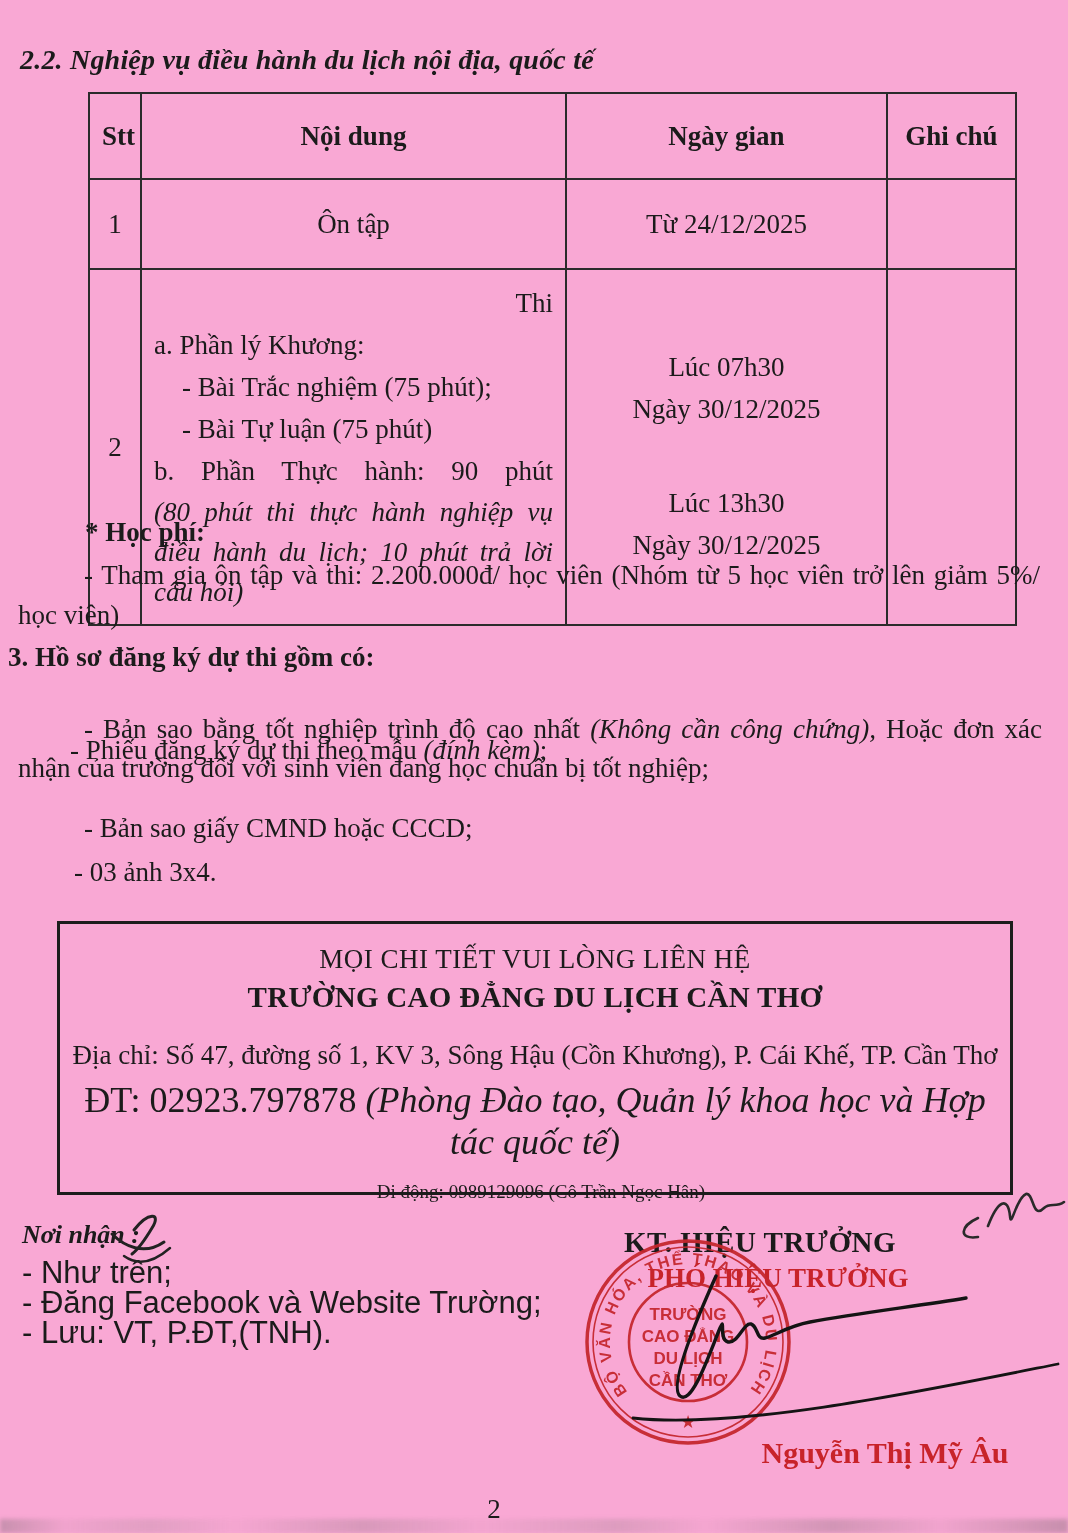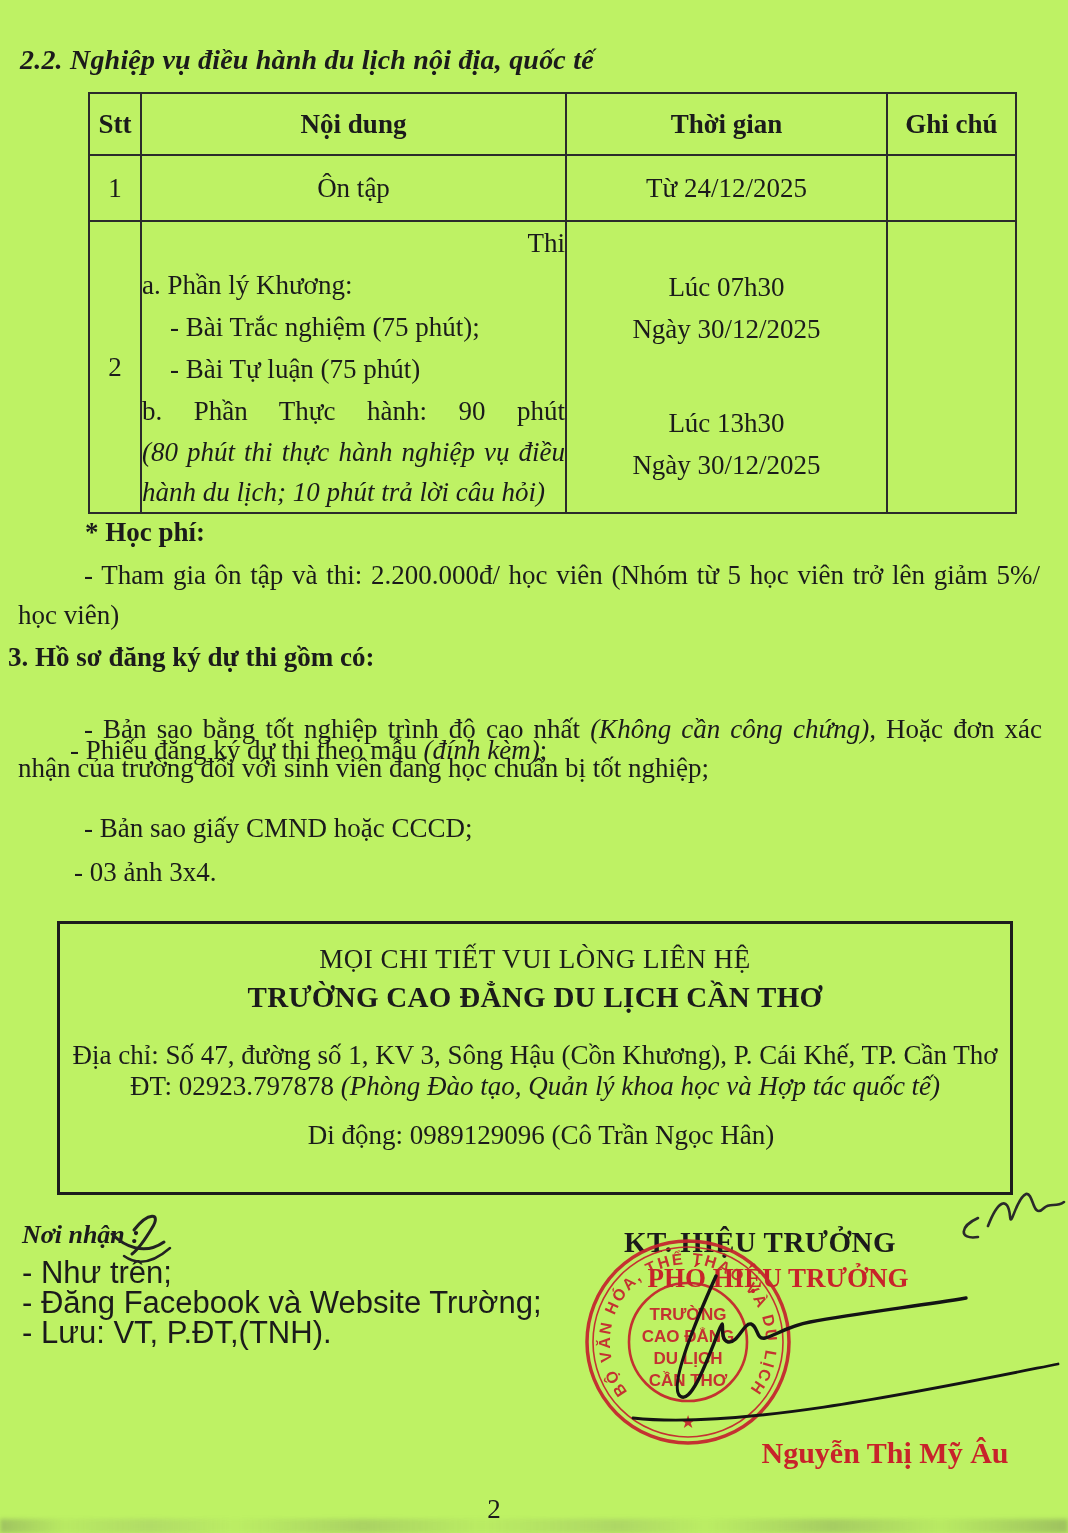--- a/index.html
+++ b/index.html
@@ -1,36 +1,36 @@
 <!DOCTYPE html>
 <html><head>
 <meta charset="utf-8">
 <style>
   html,body{margin:0;padding:0;background:#e8e8e6;}
   .page{
     position:relative;
     width:1068px;height:1533px;
     margin:0 auto;
-    background:#bef264;
+    background:#f9a8d4;
     font-family:"Liberation Serif","DejaVu Serif",serif;
     color:#1b1b1b;
     overflow:hidden;
   }
   
   .doc-title{
     position:absolute;left:20px;top:44px;width:700px;
     font-size:28px;font-weight:bold;font-style:italic;letter-spacing:.2px;
   }
   
   .sched{
     position:absolute;left:88px;top:92px;width:927px;
     border-collapse:collapse;table-layout:fixed;
     font-size:27px;
   }
-  .sched td,.sched th{border:2px solid #2b2b2b;vertical-align:middle;padding:0;}
+  .sched td,.sched th{border:2px solid #2b2b2b;vertical-align:middle;padding:12px;}
   .sched th{font-weight:bold;height:60px;}
   .row-1 td{height:64px;text-align:center;}
   .row-2 td{height:284px;}
   .cell-center{text-align:center;}
   .content-cell{padding:4px 14px 8px 14px;vertical-align:top;}
   .content-line{line-height:42px;}
   .line-thi{text-align:right;}
   .line-justify{text-align:justify;text-align-last:justify;}
   .line-note{font-style:italic;text-align:justify;line-height:40px;}
   .time-cell{vertical-align:top;text-align:center;}
@@ -48,22 +48,22 @@
   .sec3-item3{left:18px;top:808px;width:1022px;text-indent:66px;}
   .sec3-item4{left:18px;top:852px;width:1022px;text-indent:56px;}
   
   .contact-box{
     position:absolute;left:57px;top:921px;width:950px;height:268px;
     border:3px solid #1d1d1d;text-align:center;
   }
   .contact-line1{margin-top:20px;font-size:27px;letter-spacing:.5px;text-align:center;}
   .contact-line2{margin-top:6px;font-size:29px;font-weight:bold;letter-spacing:.3px;}
   .contact-address{margin-top:26px;font-size:27px;}
-  .contact-phone{font-size:27px;}
-  .contact-mobile{margin-top:18px;font-size:27px;padding-left:12px;}
+  .contact-phone{margin-top:8px;font-size:36px;}
+  .contact-mobile{margin-top:18px;font-size:19px;padding-left:12px;}
   
   .recip-head{position:absolute;left:22px;top:1220px;font-size:26px;font-weight:bold;font-style:italic;}
   .recip-list{position:absolute;left:22px;top:1258px;font-size:31px;line-height:30px;
     font-family:Liberation Sans, sans-serif;}
   .sig-title-black{position:absolute;left:610px;top:1226px;width:300px;text-align:center;
     font-size:29px;font-weight:bold;letter-spacing:.5px;}
   .sig-title-red{position:absolute;left:628px;top:1263px;width:300px;text-align:center;
     font-size:27px;font-weight:bold;}
   .sig-name{position:absolute;left:700px;top:1436px;width:370px;text-align:center;
     font-size:30px;font-weight:bold;}
@@ -95,21 +95,21 @@
     <colgroup>
       <col style="width:52px">
         <col style="width:425px">
         <col style="width:321px">
         <col style="width:129px">
     </colgroup>
     <tbody>
         <tr>
       <th>Stt</th>
       <th>Nội dung</th>
-      <th>Thời gian</th>
+      <th>Ngày gian</th>
       <th>Ghi chú</th>
     </tr>
     <tr class="row-1">
       <td>1</td>
       <td>Ôn tập</td>
       <td>Từ 24/12/2025</td>
       <td></td>
     </tr>
     <tr class="row-2">
       <td class="cell-center">2</td>

